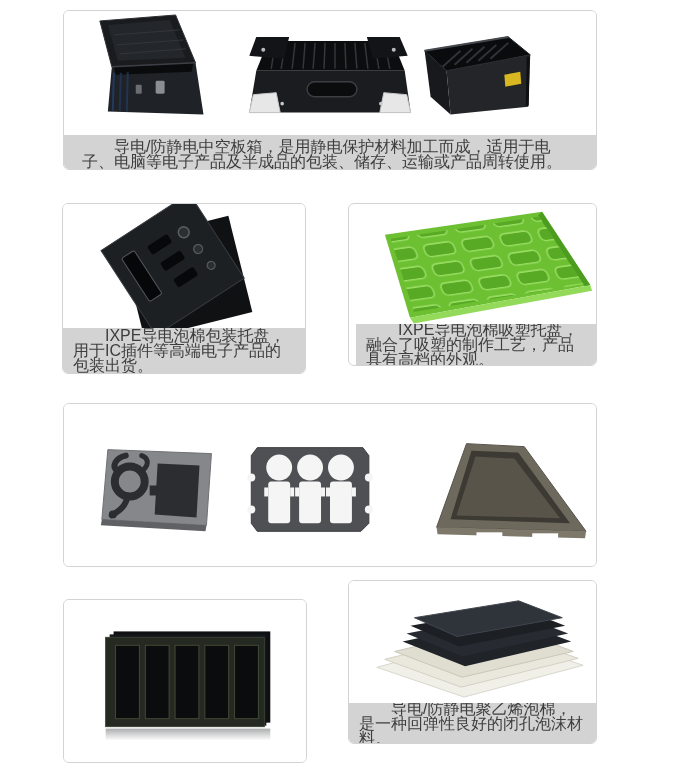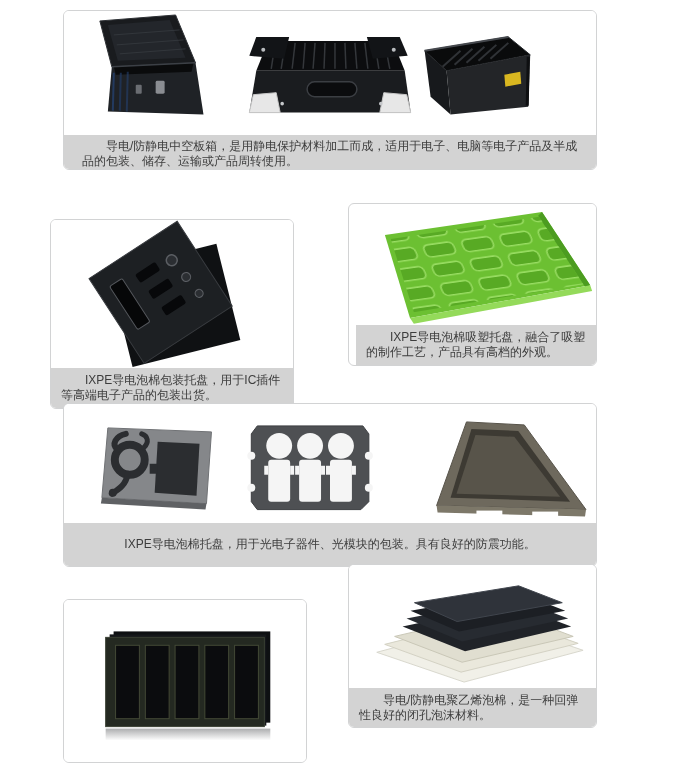--- a/index.html
+++ b/index.html
@@ -26,38 +26,38 @@
   .photo svg{display:block;width:100%;height:100%;}
   .caption{
     background:#d3d3d3;
     display:flex;
     align-items:center;
     box-sizing:border-box;
   }
   .caption p{
     margin:0;
     width:100%;
-    font-size:12px;
+    font-size:16px;
     line-height:15px;
     color:#3d3d3d;
     text-indent:2em;
     text-align:left;
   }
   .caption.center p{text-indent:0;text-align:center;}
   .cap-wide{padding:4px 18px;min-height:38px;}
   .cap-narrow{padding:4px 10px;min-height:40px;}
   .cap-single{padding:4px 18px;min-height:44px;}
 
   
   #p-boxes   {left:63px; top:10px;  width:534px; height:160px;}
-  #p-pack    {left:50px; top:203px; width:244px; height:190px;margin-top:16px;}
+  #p-pack    {left:62px; top:203px; width:244px; height:171px;}
   #p-blister {left:348px;top:203px; width:249px; height:163px;padding-left:7px;}
   #p-trays   {left:63px; top:403px; width:534px; height:164px;}
   #p-foam    {left:63px; top:599px; width:244px; height:164px;}
-  #p-sheets  {left:348px;top:564px; width:249px; height:164px;}
+  #p-sheets  {left:348px;top:580px; width:249px; height:164px;justify-content:flex-end;}
 </style>
 </head>
 <body>
 
 <div>
 
   <section class="panel" id="p-boxes">
     <div class="photo">
       <svg viewBox="0 0 534 124">
 
@@ -217,23 +217,20 @@
         <g>
           <polygon points="404,18 462,21 524,106 374,102" fill="#6e695d" stroke="#57534a" stroke-width="1"></polygon>
           <polygon points="409,25 456,27 508,98 388,94" fill="#3d3a33"></polygon>
           <polygon points="413,31 452,33 498,93 394,90" fill="#58544a"></polygon>
           <polygon points="374,102 524,106 523,113 375,109" fill="#7d7869"></polygon>
           <rect x="414" y="107" width="26" height="7" fill="#ffffff"></rect>
           <rect x="470" y="108" width="26" height="6" fill="#ffffff"></rect>
         </g>
       </svg>
     </div>
-    <div class="caption cap-single center">
-      <p>IXPE导电泡棉托盘，用于光电子器件、光模块的包装。具有良好的防震功能。</p>
-    </div>
   </section>
 
   <section class="panel" id="p-foam">
     <div class="photo">
       <svg viewBox="0 0 244 124">
         <defs>
           <linearGradient id="refl" x1="0" y1="0" x2="0" y2="1">
             <stop offset="0" stop-color="#14161a" stop-opacity="0.35"></stop>
             <stop offset="1" stop-color="#14161a" stop-opacity="0"></stop>
           </linearGradient>

